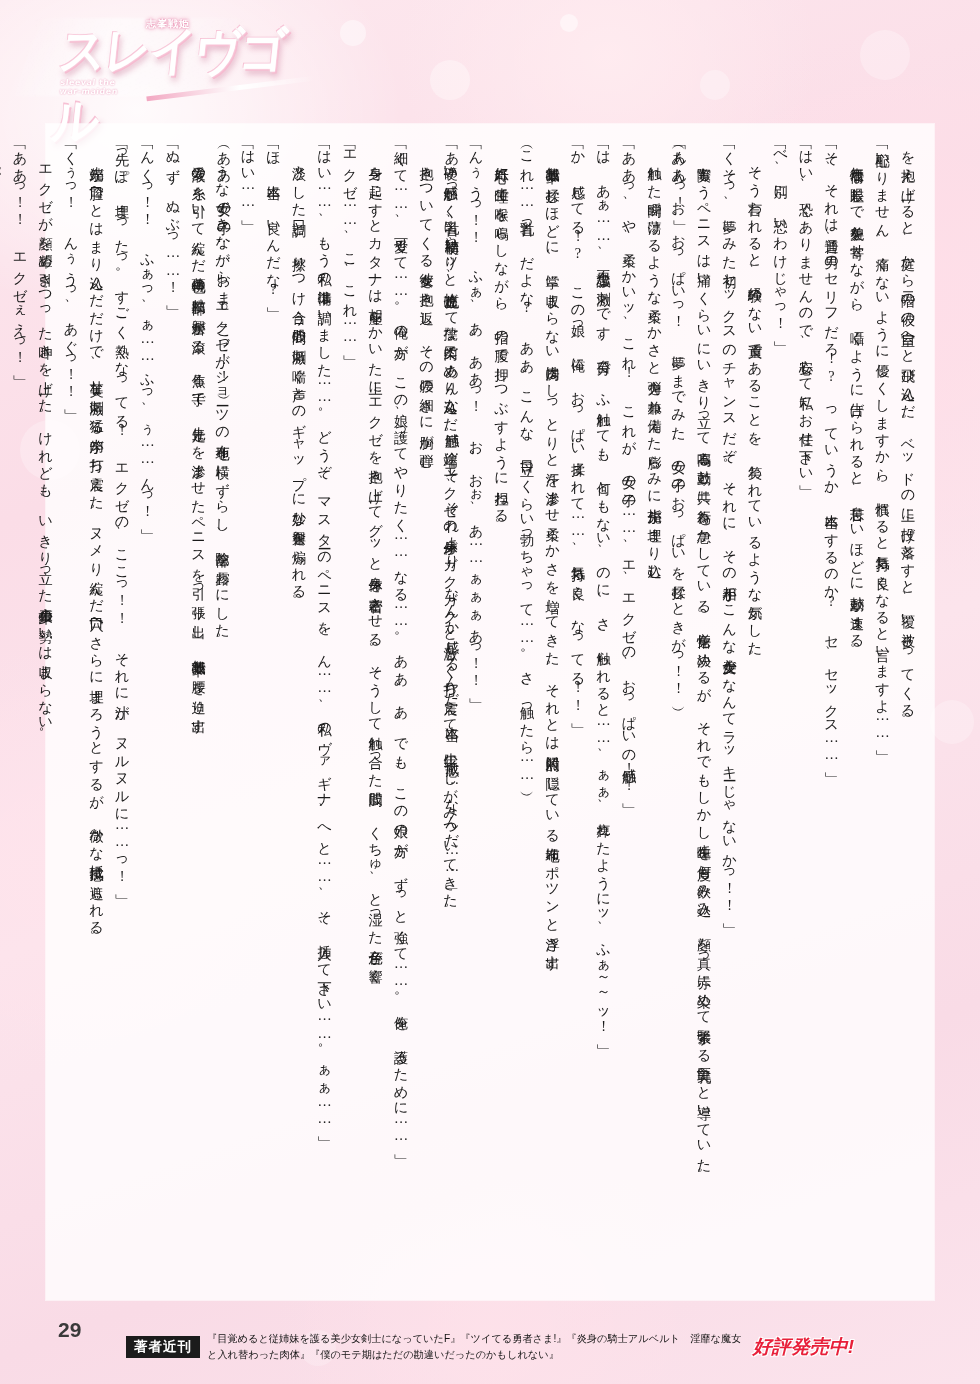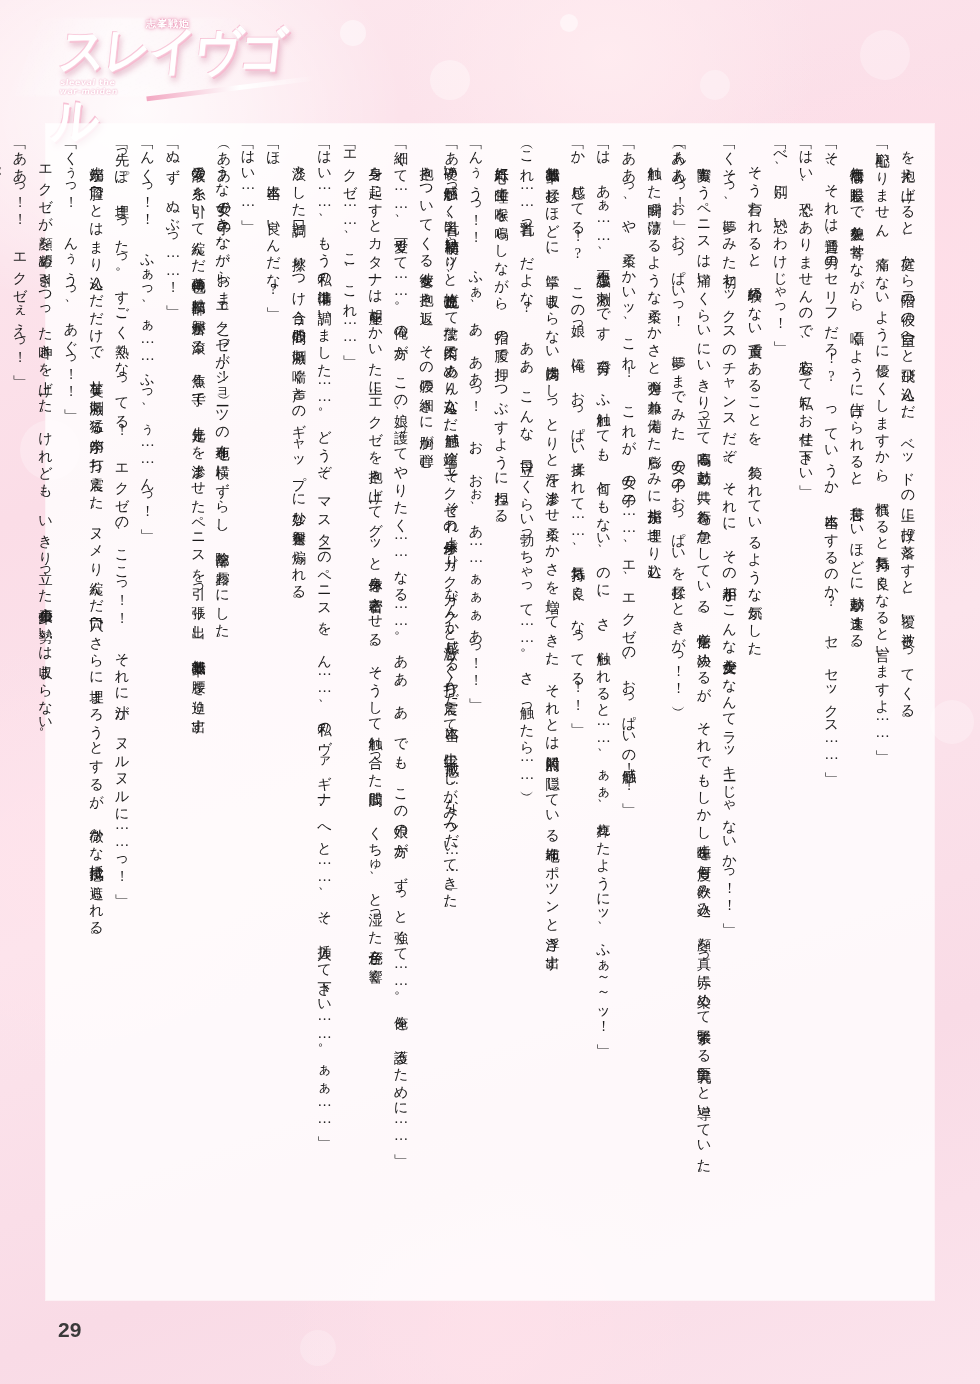--- a/index.html
+++ b/index.html
@@ -262,14 +262,22 @@
 「くぅっ!　んぅうっ、あぐっ!!」
 　エクゼが顔を顰め引きつった呻きを上げた。けれども、いきり立った童貞少年の勢いは収まらない。
 「ああっ!!　エクゼぇえっ!」
 　ぷちぃっ!!
 　何かを突き破った衝撃を亀頭の先に感じた。それでも剛直の勢いは止まらず、ズブズブと肉穴の</div>
     </div>
   </div>
 
   <div class="page-number">29</div>
 
+  <div class="ad-bar">
+    <div class="ad-label">著者近刊</div>
+    <div class="ad-titles">
+      <div class="ad-line">『目覚めると従姉妹を護る美少女剣士になっていたF』『ツイてる勇者さま!』『炎身の騎士アルベルト　淫靡な魔女</div>
+      <div class="ad-line">と入れ替わった肉体』『僕のモテ期はただの勘違いだったのかもしれない』</div>
+    </div>
+    <div class="ad-onsale">好評発売中!</div>
+  </div>
 
 </div>
 
 </body></html>

